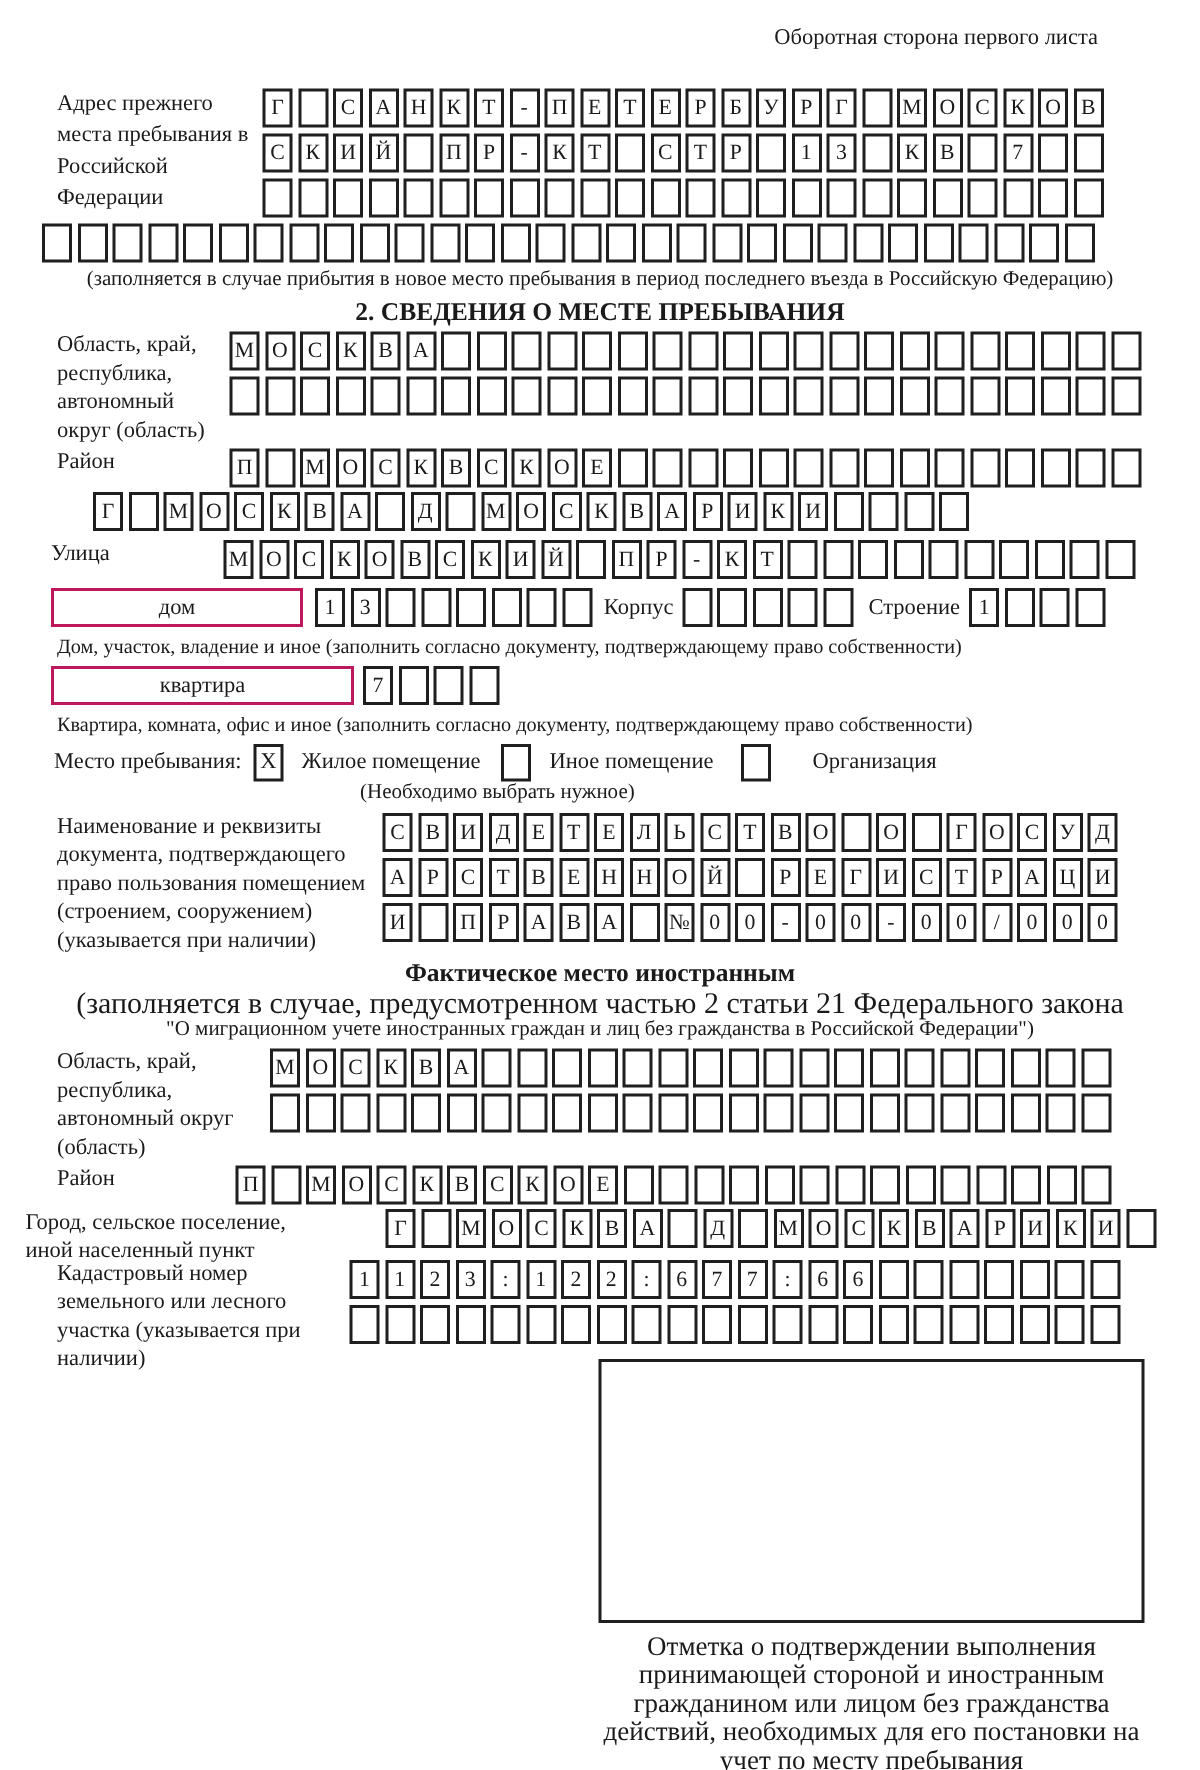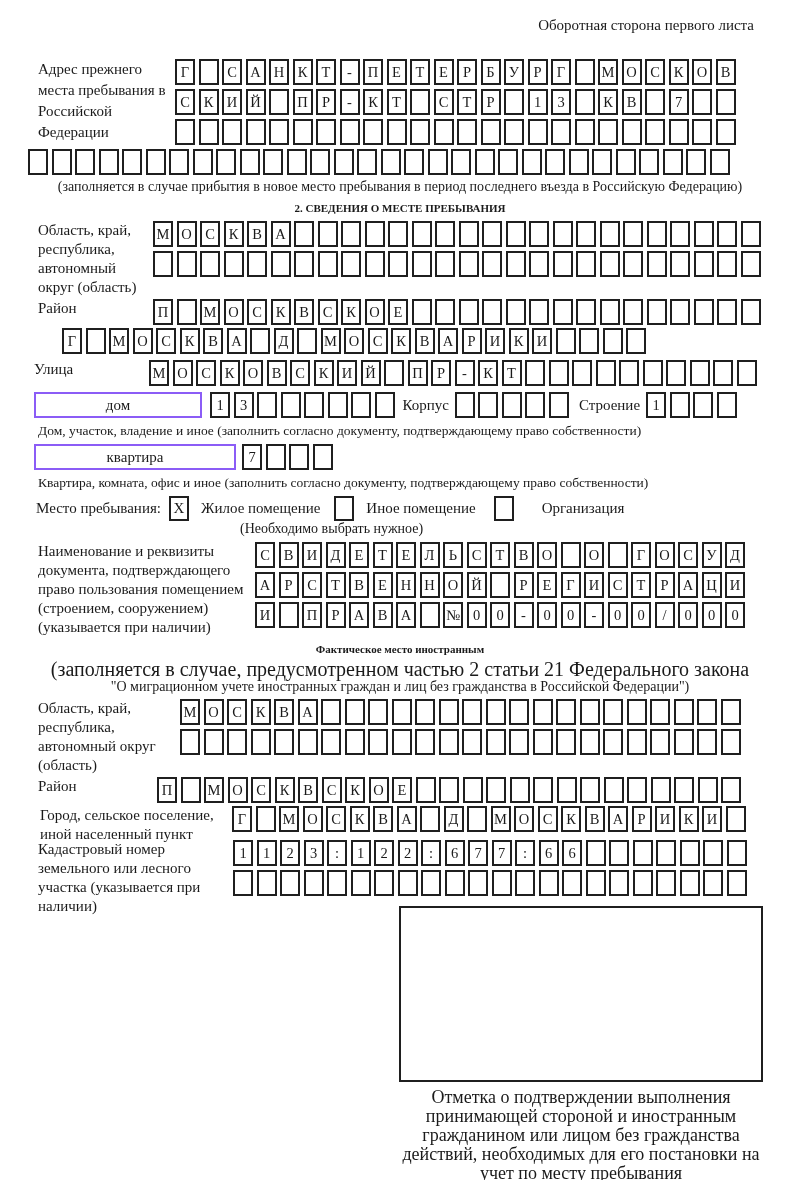--- a/index.html
+++ b/index.html
@@ -1,41 +1,41 @@
 <!DOCTYPE html>
 <html><head>
 <meta charset="utf-8">
 <style>
   html,body{margin:0;padding:0;}
   body{
     width:800px;height:1180px;background:#ffffff;color:#1a1a1a;
     font-family:"Liberation Serif","DejaVu Serif",serif;
     overflow:hidden;position:relative;
   }
-  .corner{margin-top:16px;padding-right:46px;text-align:right;font-size:15px;line-height:19px;}
+  .corner{margin-top:16px;padding-right:68px;text-align:right;font-size:15px;line-height:19px;}
   .row{display:flex;align-items:flex-start;}
   .label{font-size:15px;line-height:19px;flex:0 0 auto;}
   .lh21{line-height:21px;}
   .w137{width:137px;}
   .w115{width:115px;}
   .w125{width:125px;}
   .w192{width:192px;}
   .w195{width:195px;}
   .w217{width:217px;}
   .cells{display:flex;gap:3.5px;flex:0 0 auto;}
   .cell{
     box-sizing:border-box;flex:0 0 auto;display:inline-flex;align-items:center;justify-content:center;
     width:20px;height:26px;border:2px solid #1f1f1f;font-size:14.5px;background:#fff;
   }
   .stack > .cells{margin-bottom:4px;}
   .stack > .cells:last-child{margin-bottom:0;}
   .caption{font-size:14px;line-height:15px;text-align:center;}
-  .title{font-weight:bold;font-size:11px;line-height:20px;text-align:center;}
+  .title{font-weight:bold;font-size:17px;line-height:20px;text-align:center;}
   .fieldbox{
-    box-sizing:border-box;height:26px;border:2px solid #8b5cf6;display:inline-flex;
+    box-sizing:border-box;height:26px;border:2px solid #be185d;display:inline-flex;
     align-items:center;justify-content:center;font-size:15px;flex:0 0 auto;background:#fff;
   }
   .checkbox{
     box-sizing:border-box;width:20px;height:25px;border:2px solid #1f1f1f;display:inline-flex;
     align-items:center;justify-content:center;font-size:15px;flex:0 0 auto;background:#fff;
   }
   .inline-label{font-size:15px;line-height:25px;flex:0 0 auto;}
   .h76{height:76px;}
   .h60{height:60px;overflow:visible;}
   .h30{height:30px;overflow:visible;}
@@ -537,21 +537,21 @@
       <span class="cell"></span>
       <span class="cell"></span>
       <span class="cell"></span>
       <span class="cell"></span>
       <span class="cell"></span>
       <span class="cell"></span>
       <span class="cell"></span>
     </div>
 </div>
 
-<div class="row h30" style="margin-left:40px;margin-top:3px;">
+<div class="row h30" style="margin-left:17px;margin-top:3px;gap:48px;">
   <div class="label w192">Город, сельское поселение, иной населенный пункт</div>
   <div class="cells">
       <span class="cell">Г</span>
       <span class="cell"></span>
       <span class="cell">М</span>
       <span class="cell">О</span>
       <span class="cell">С</span>
       <span class="cell">К</span>
       <span class="cell">В</span>
       <span class="cell">А</span>

